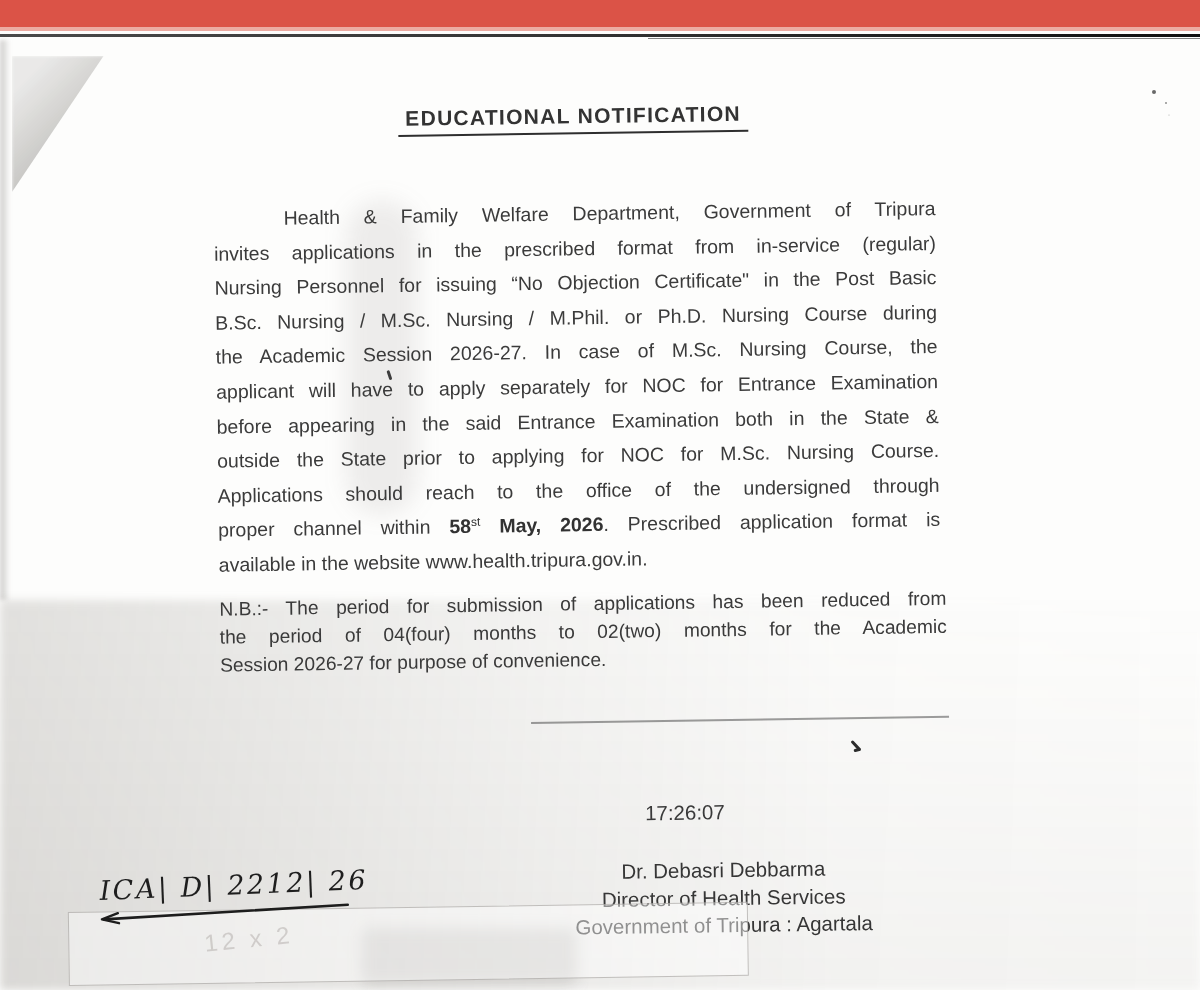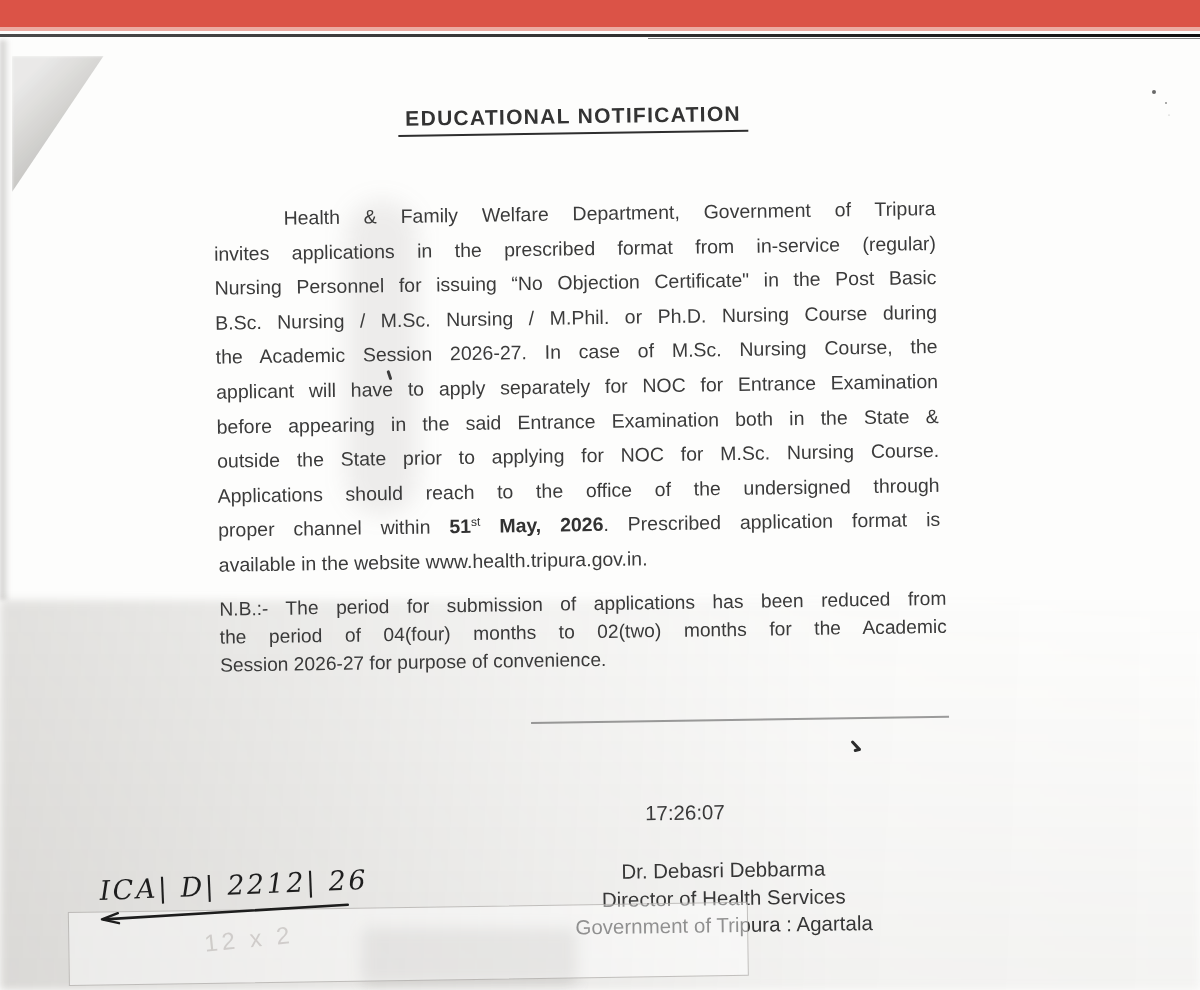--- a/index.html
+++ b/index.html
@@ -90,21 +90,21 @@
     <div class="para">
       <div class="bline just indent">Health &amp; Family Welfare Department, Government of Tripura</div>
       <div class="bline just">invites applications in the prescribed format from in-service (regular)</div>
       <div class="bline just">Nursing Personnel for issuing “No Objection Certificate" in the Post Basic</div>
       <div class="bline just">B.Sc. Nursing / M.Sc. Nursing / M.Phil. or Ph.D. Nursing Course during</div>
       <div class="bline just">the Academic Session 2026-27. In case of M.Sc. Nursing Course, the</div>
       <div class="bline just">applicant will have to apply separately for NOC for Entrance Examination</div>
       <div class="bline just">before appearing in the said Entrance Examination both in the State &amp;</div>
       <div class="bline just">outside the State prior to applying for NOC for M.Sc. Nursing Course.</div>
       <div class="bline just">Applications should reach to the office of the undersigned through</div>
-      <div class="bline just"><span>proper channel within</span> <span class="bold"><span>51</span><sup>st</sup> <span>May, 2026</span></span><span>. Prescribed application format is</span></div>
+      <div class="bline just"><span>proper channel within</span> <span class="bold"><span>58</span><sup>st</sup> <span>May, 2026</span></span><span>. Prescribed application format is</span></div>
       <div class="bline">available in the website www.health.tripura.gov.in.</div>
     </div>
 
     <div class="nb">
       <div class="bline just">N.B.:- The period for submission of applications has been reduced from</div>
       <div class="bline just">the period of 04(four) months to 02(two) months for the Academic</div>
       <div class="bline">Session 2026-27 for purpose of convenience.</div>
     </div>
 
     <div class="slip-line"></div>

